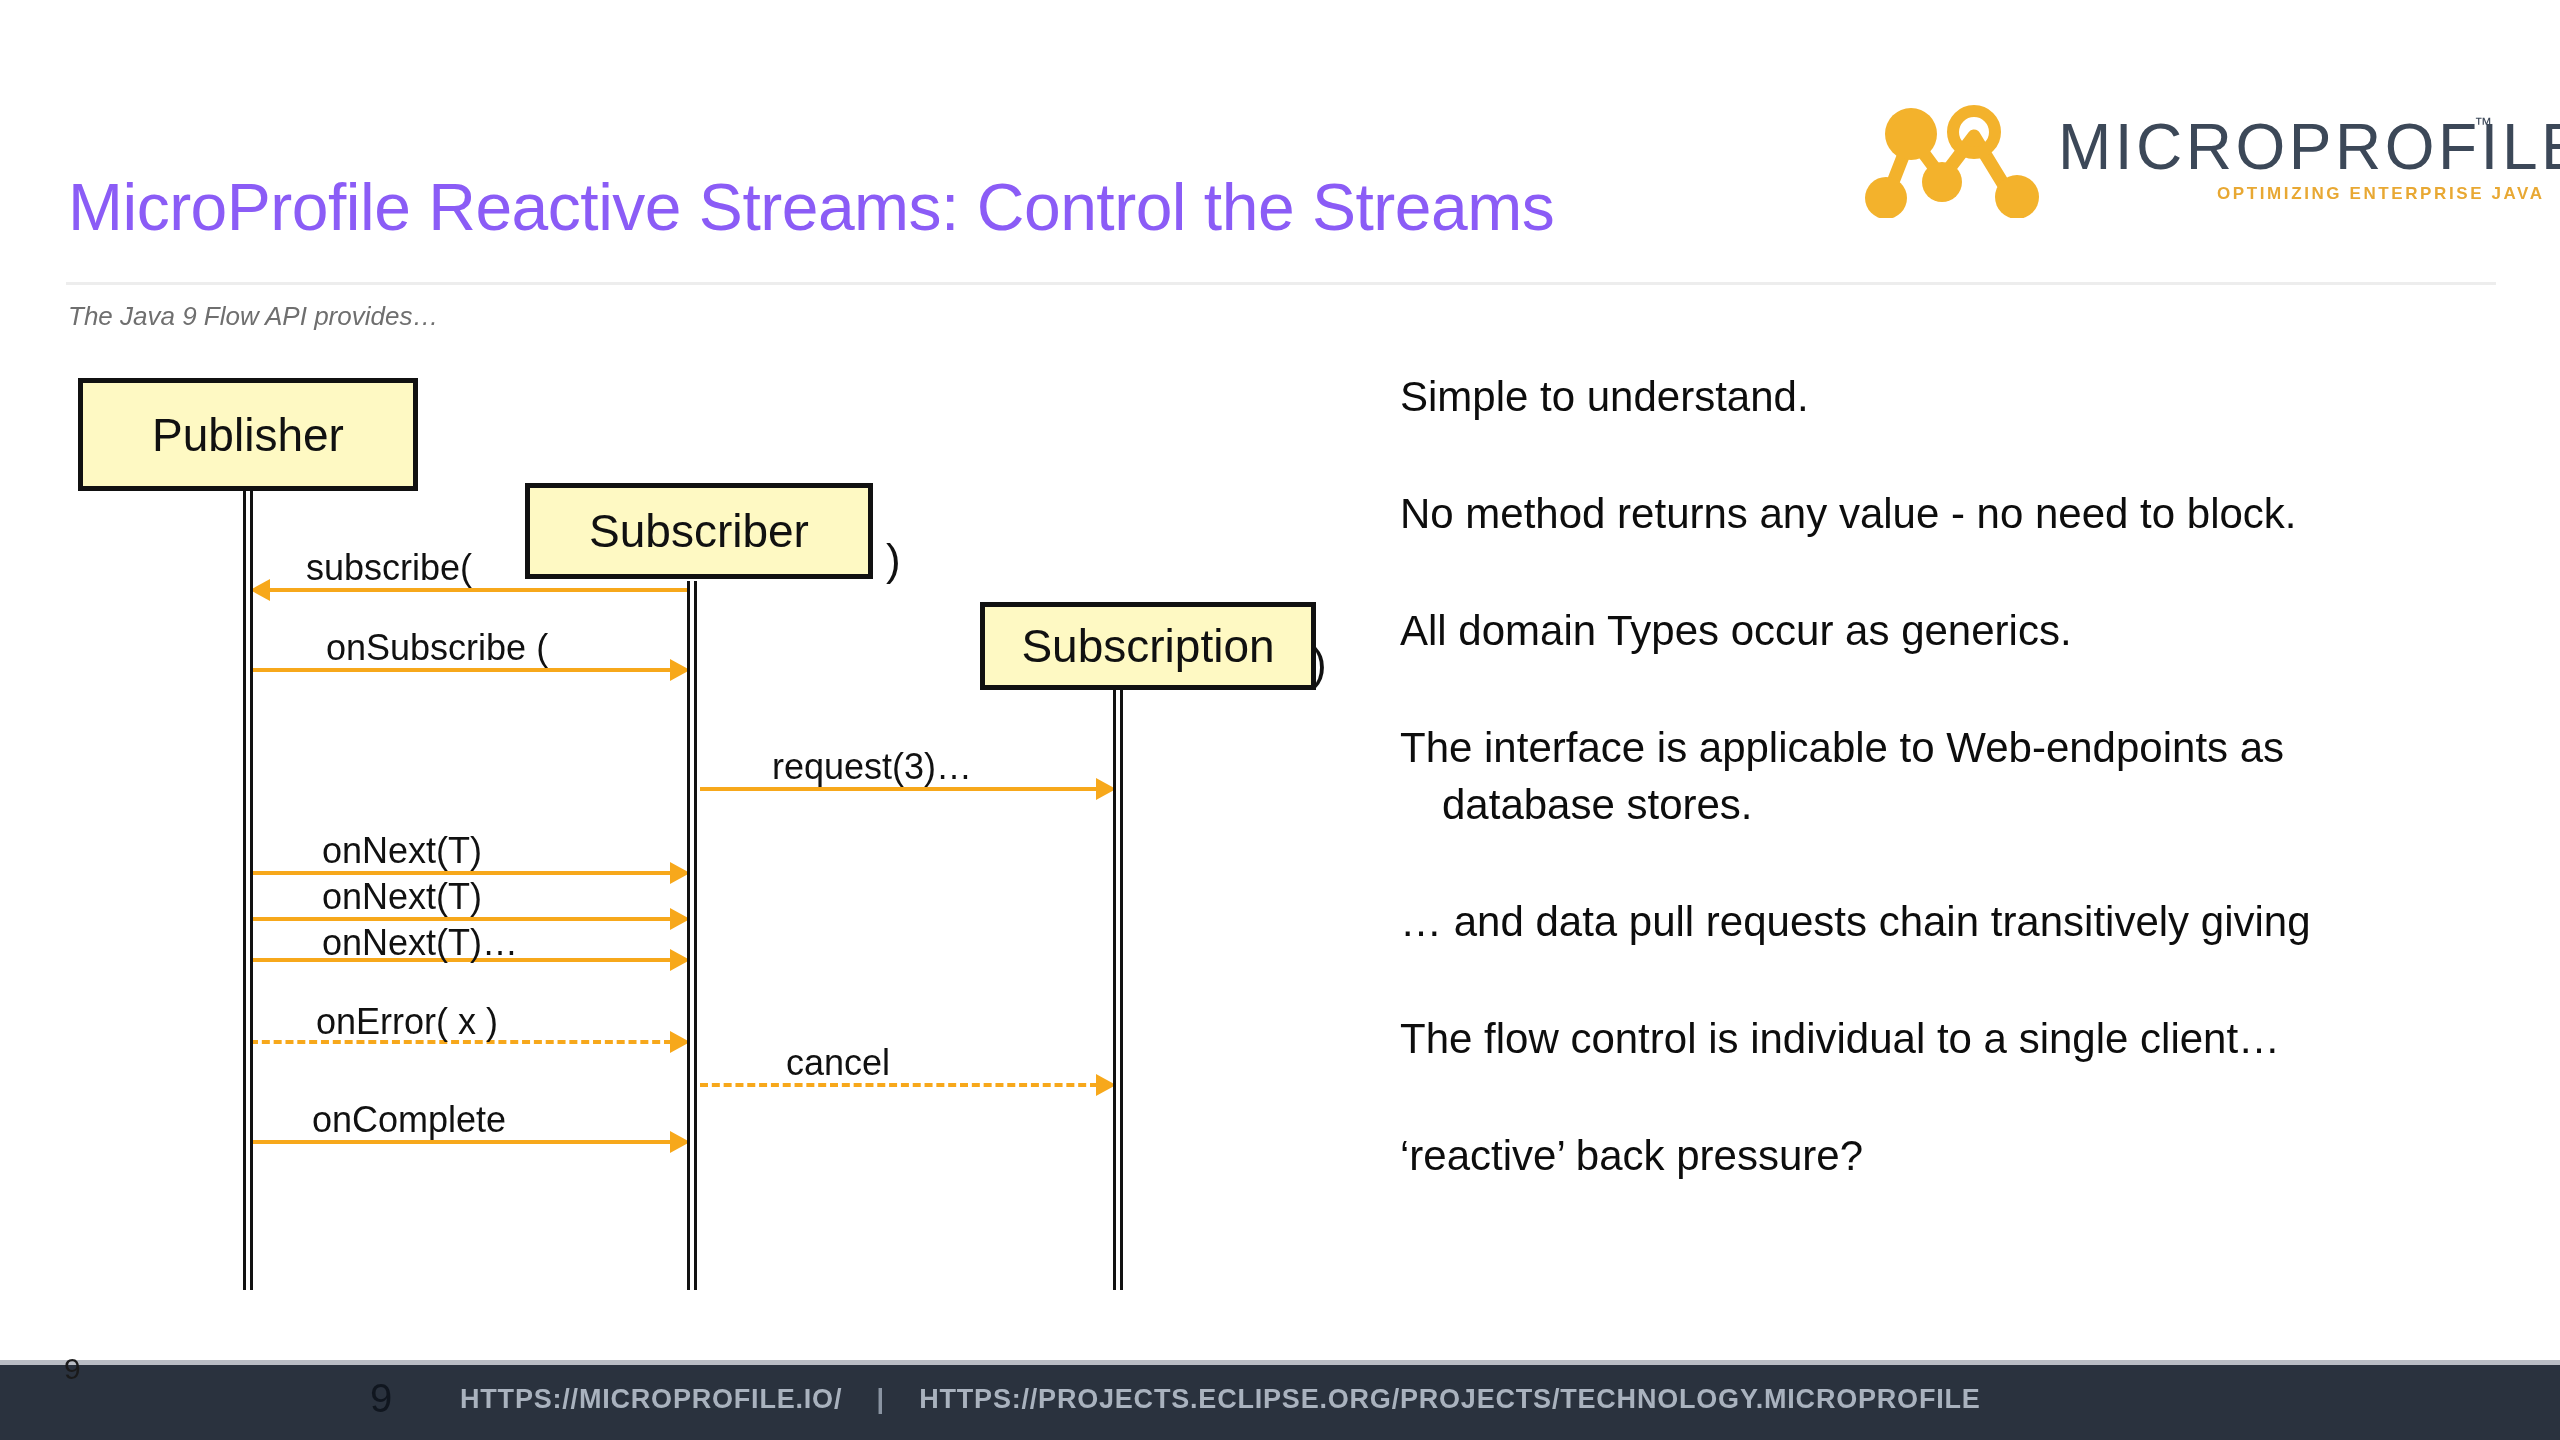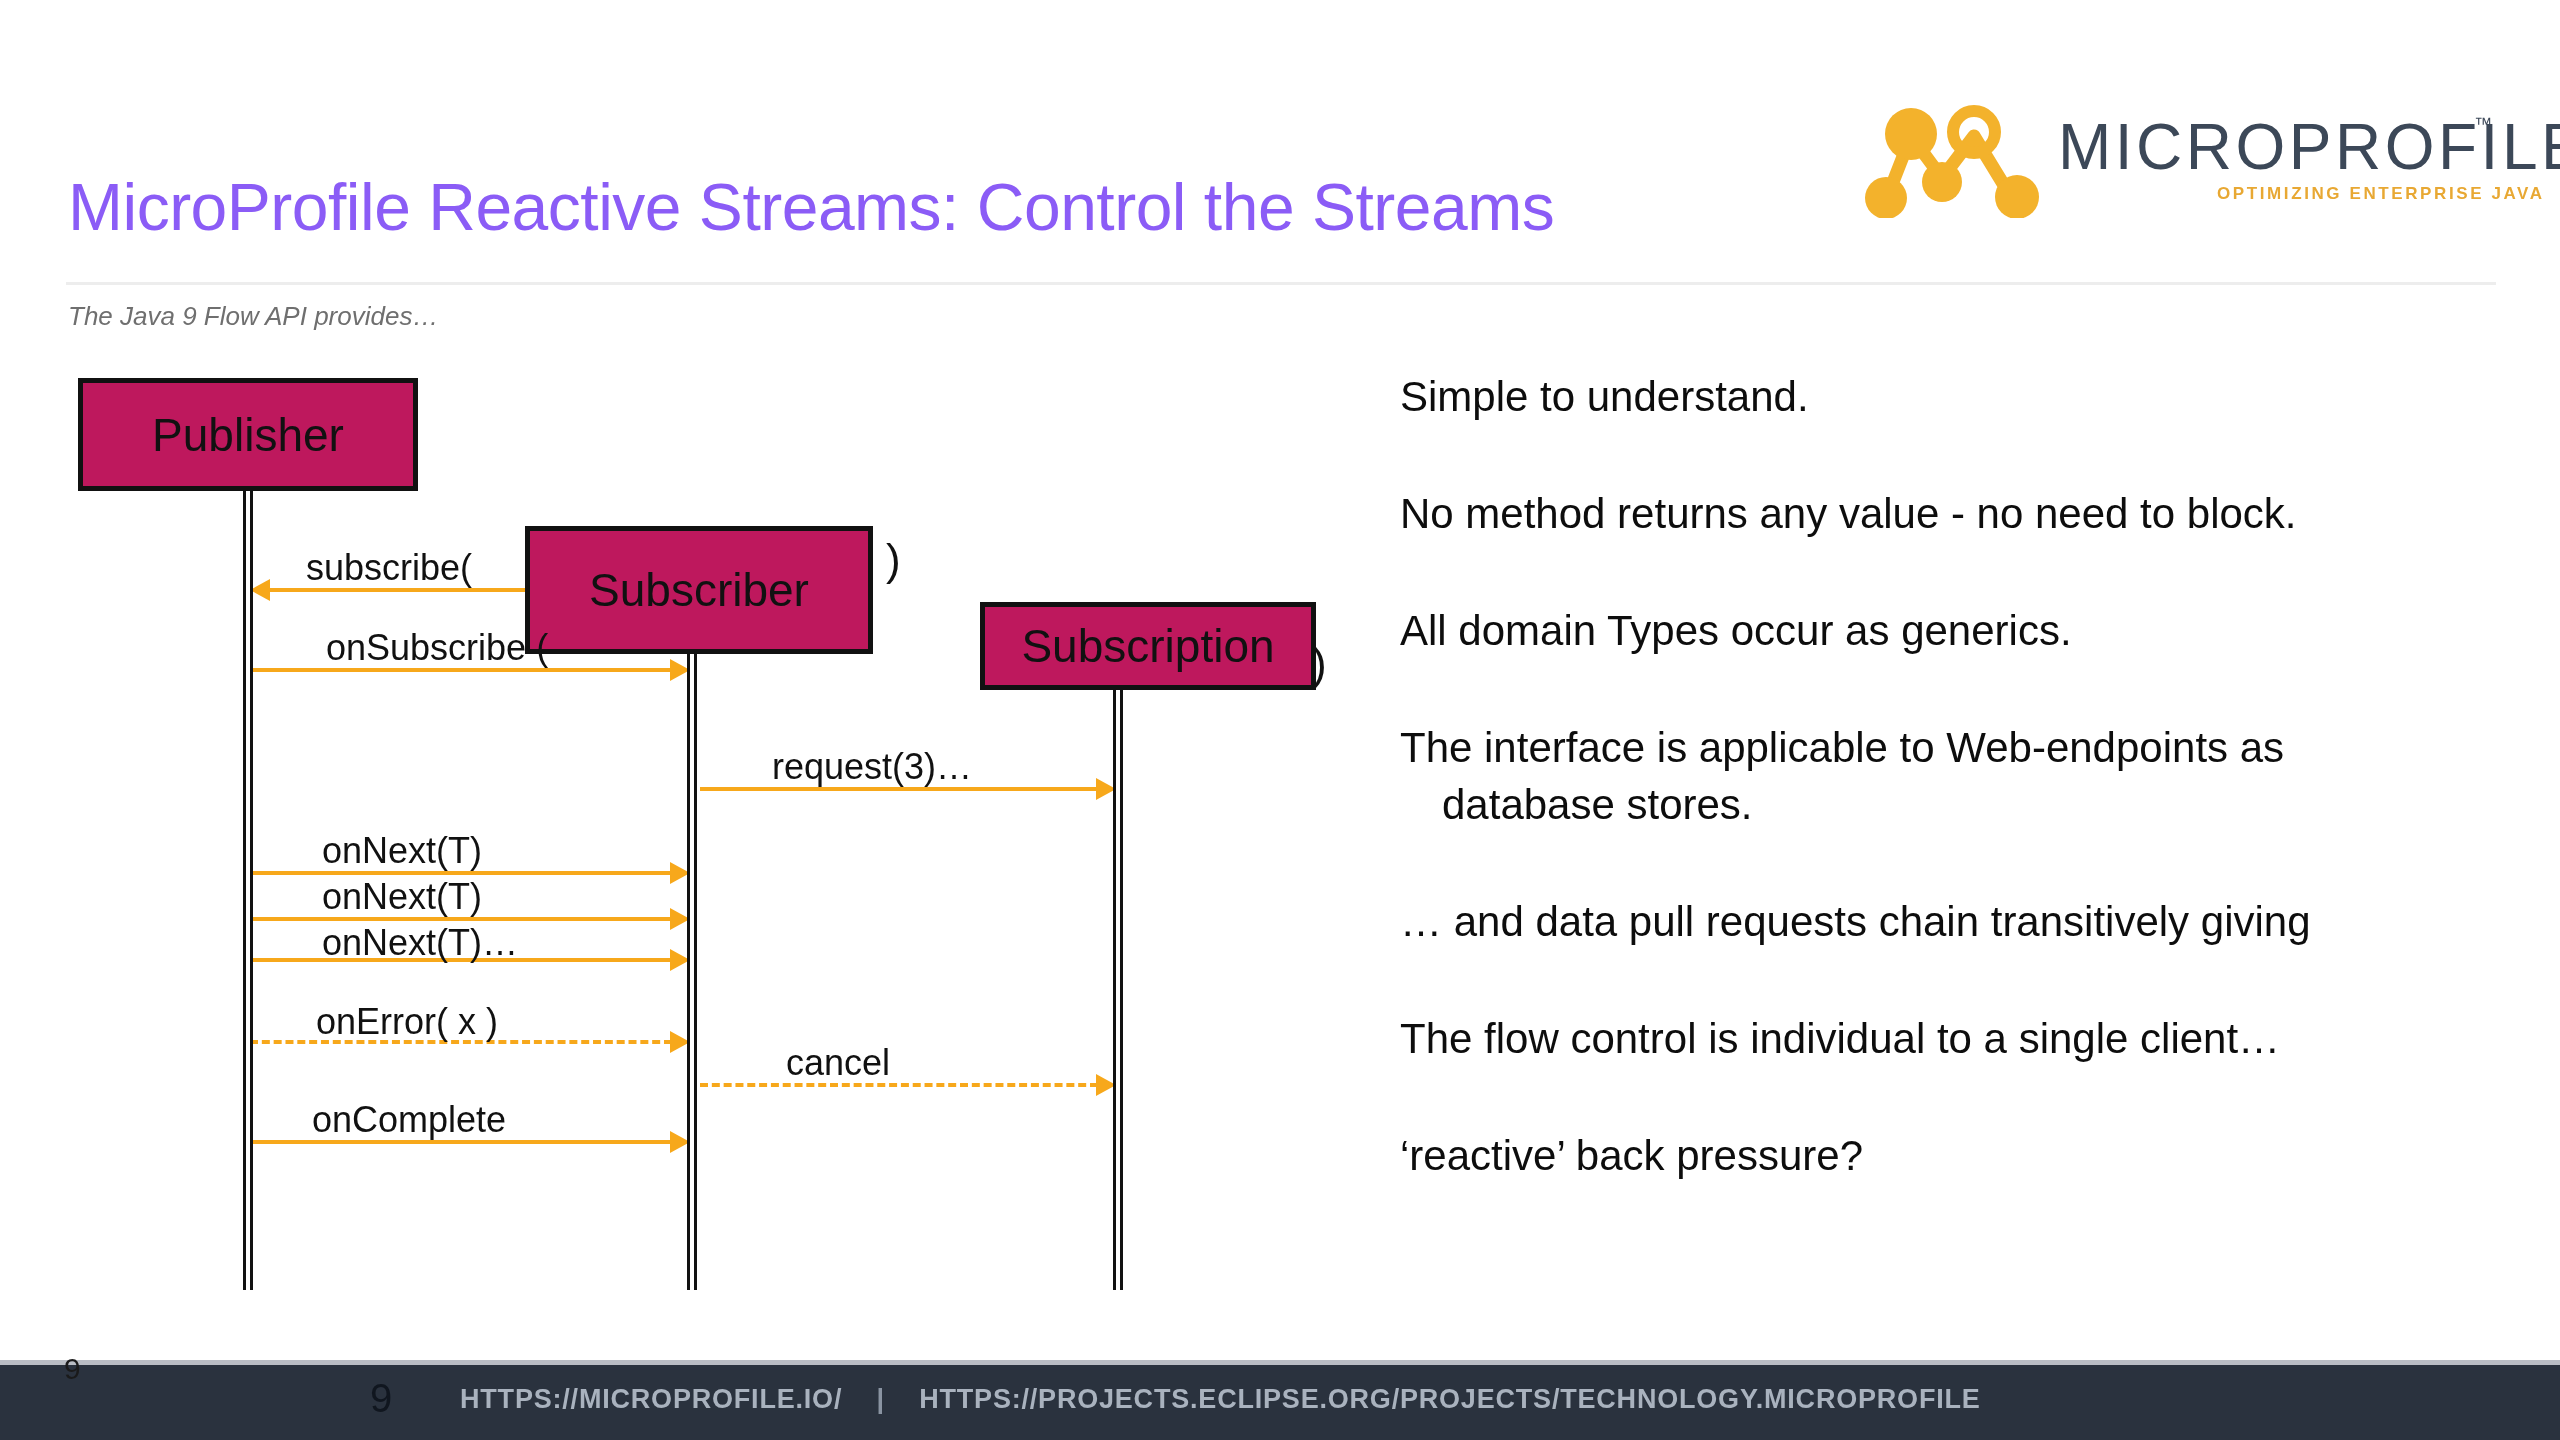--- a/index.html
+++ b/index.html
@@ -96,21 +96,21 @@
   #diagram {
     position: absolute;
     left: 0;
     top: 0;
     width: 1360px;
     height: 1340px;
   }
   .node-box {
     position: absolute;
     border: 5px solid #111111;
-    background: #be185d;
+    background: #fef9c3;
     box-sizing: border-box;
     display: flex;
     align-items: center;
     justify-content: center;
     color: #111111;
     z-index: 3;
   }
   .node-label {
     font-size: 46px;
     line-height: 50px;
@@ -267,21 +267,21 @@
   <div id="diagram">
 
     <div class="lifeline" style="left:243px;  top:486px; height:804px;"></div>
     <div class="lifeline" style="left:687px;  top:581px; height:709px;"></div>
     <div class="lifeline" style="left:1113px; top:686px; height:604px;"></div>
 
     <div class="node-box" style="left:78px; top:378px; width:340px; height:113px;">
       <span class="node-label">Publisher</span>
     </div>
 
-    <div class="node-box" style="left:525px; top:483px; width:348px; height:128px;margin-top:43px;">
+    <div class="node-box" style="left:525px; top:483px; width:348px; height:96px;">
       <span class="node-label">Subscriber</span>
     </div>
     <div class="paren" style="left:886px; top:538px;">)</div>
 
     <div class="node-box" style="left:950px; top:602px; width:336px; height:88px;margin-left:30px;">
       <span class="node-label">Subscription</span>
     </div>
     <div class="paren" style="left:1312px; top:642px;">)</div>
 
     <div class="msg-label" style="left:306px; top:548px;">subscribe(</div>

